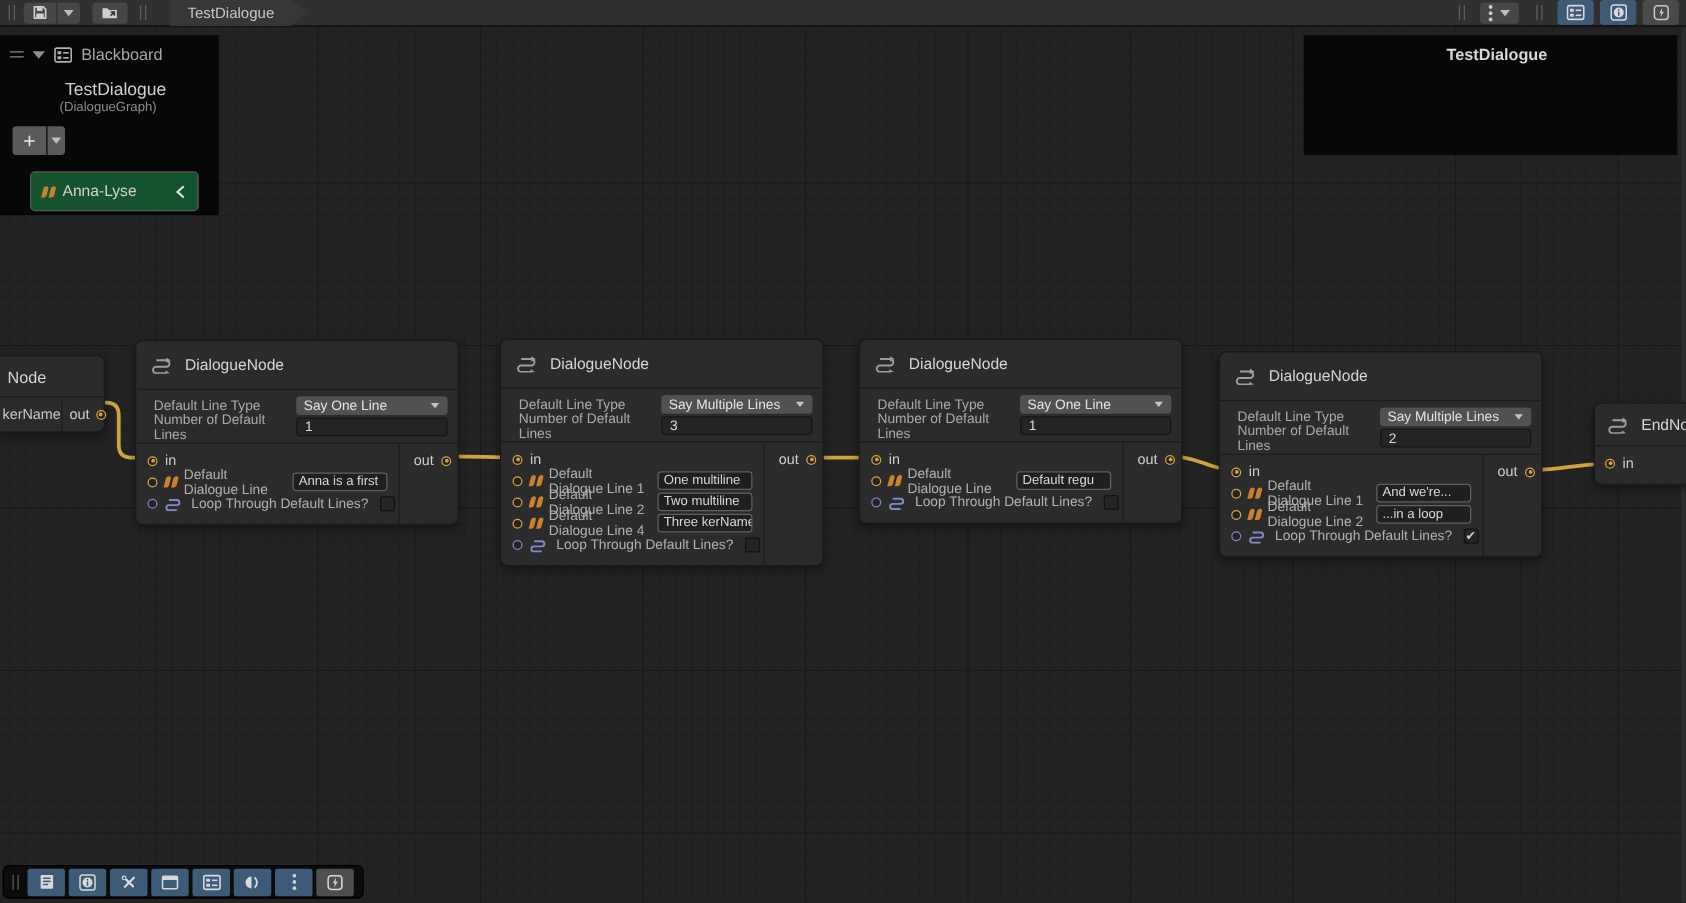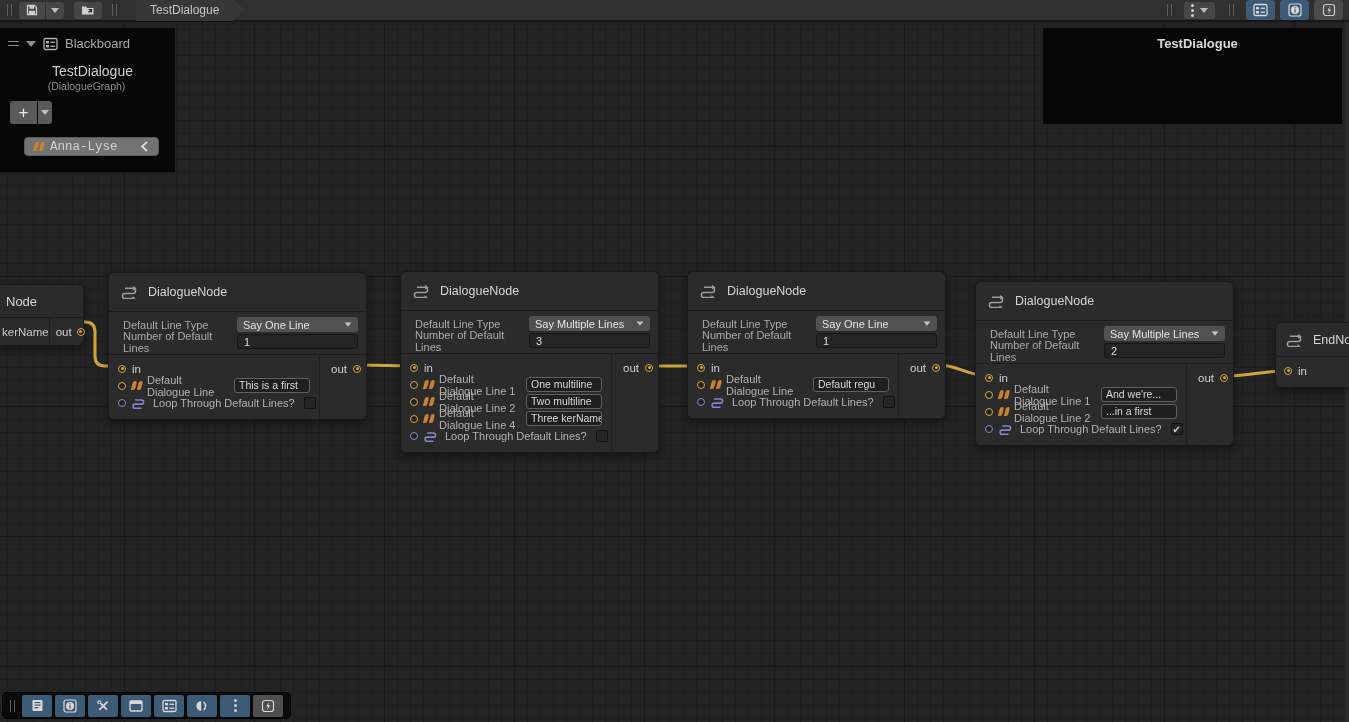--- a/index.html
+++ b/index.html
@@ -47,22 +47,22 @@
   .tri-down { width:0; height:0; border-left:5px solid transparent; border-right:5px solid transparent;
               border-top:6px solid #909090; }
   .blackboard { left:0; top:28px; width:175px; height:144px; }
   .bb-name { padding:8px 0 0 10px; font-size:14px; color:#cfcfcf; }
   .bb-type { padding:1px 12px 0 10px; font-size:10.5px; color:#8d8d8d; }
   .bb-btnrow { display:flex; margin:9px 0 0 10px; gap:1px; }
   .plus-btn { width:27px; height:23px; background:#5a5a5a; border-radius:3px 0 0 3px; color:#e8e8e8;
               font-size:17px; display:flex; align-items:center; justify-content:center; }
   .plus-dd { width:14px; height:23px; background:#5a5a5a; border-radius:0 3px 3px 0;
              display:flex; align-items:center; justify-content:center; }
-  .bb-pill { margin:13px 0 0 24px; width:135px; height:19px; background:#737373; border:1px solid #5a5a5a;
-             border-radius:4px; display:flex; align-items:center; padding:0 9px; gap:7px;font-family:Liberation Mono, monospace; }
+  .bb-pill { margin:13px 0 0 24px; width:135px; height:32px; background:#14532d; border:1px solid #5a5a5a;
+             border-radius:4px; display:flex; align-items:center; padding:0 9px; gap:7px; }
   .bb-pill-name { color:#d2d2d2; font-size:12.5px; }
   .inspector { left:1043px; top:28px; width:299px; height:96px; }
   .insp-sel { padding:8px 0 0 10px; font-size:13px; font-weight:bold; color:#d8d8d8; }
   .boxed-icon { width:15px; height:15px; border:1px solid #9a9a9a; border-radius:2px;
                 display:flex; align-items:center; justify-content:center; }
 
   
   .node { position:absolute; width:259px; background:#2b2b2b; border:1px solid #1a1a1a; border-radius:6px;
           box-shadow:0 3px 7px rgba(0,0,0,.4); z-index:10; color:#c4c4c4; }
   .node-title { display:flex; align-items:center; gap:8px; height:39px; padding:0 12px;
@@ -179,21 +179,21 @@
           <span class="port connected"></span>
           <span class="io-label">in</span>
         </div>
         <div class="io-row">
           <span class="port"></span>
           <span class="quote">
               <i></i>
               <i></i>
             </span>
           <span class="line-label">Default Dialogue Line</span>
-          <span class="inline-field">This is a first</span>
+          <span class="inline-field">Anna is a first</span>
         </div>
         <div class="io-row">
           <span class="port bool"></span>
           <svg width="15" height="12" viewBox="0 0 19 14">
             <path d="M4,3.2 h8 a2.6,2.6 0 0 1 0,5.2 h-8 a2.6,2.6 0 0 0 0,5.2 h8" fill="none" stroke="#8388c9" stroke-width="2"></path>
           </svg>
           <span class="line-label">Loop Through Default Lines?</span>
           <span class="checkbox"><span></span></span>
         </div>
       </div>
@@ -377,21 +377,21 @@
           <span class="line-label">Default Dialogue Line 1</span>
           <span class="inline-field">And we're...</span>
         </div>
         <div class="io-row">
           <span class="port"></span>
           <span class="quote">
               <i></i>
               <i></i>
             </span>
           <span class="line-label">Default Dialogue Line 2</span>
-          <span class="inline-field">...in a first</span>
+          <span class="inline-field">...in a loop</span>
         </div>
         <div class="io-row">
           <span class="port bool"></span>
           <svg width="15" height="12" viewBox="0 0 19 14">
             <path d="M4,3.2 h8 a2.6,2.6 0 0 1 0,5.2 h-8 a2.6,2.6 0 0 0 0,5.2 h8" fill="none" stroke="#8388c9" stroke-width="2"></path>
           </svg>
           <span class="line-label">Loop Through Default Lines?</span>
           <span class="checkbox"><span>✔</span></span>
         </div>
       </div>

